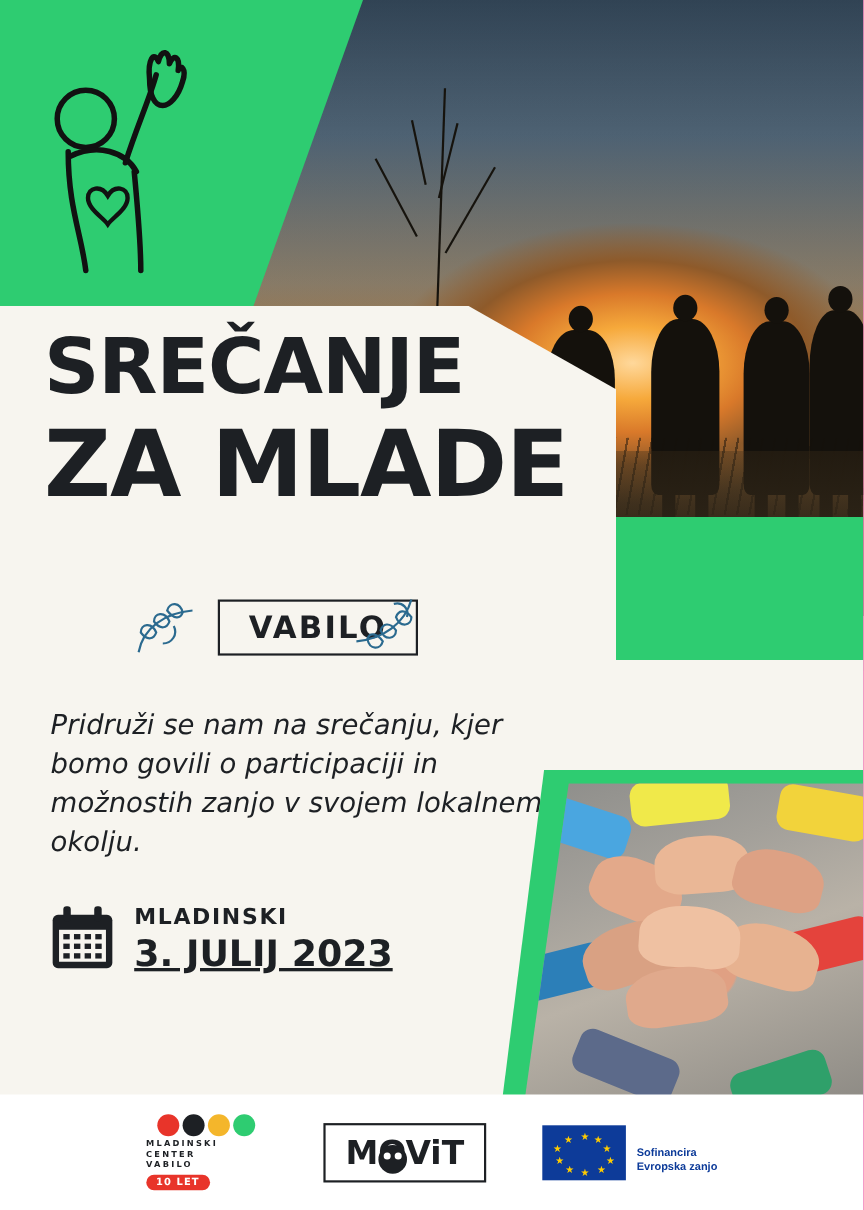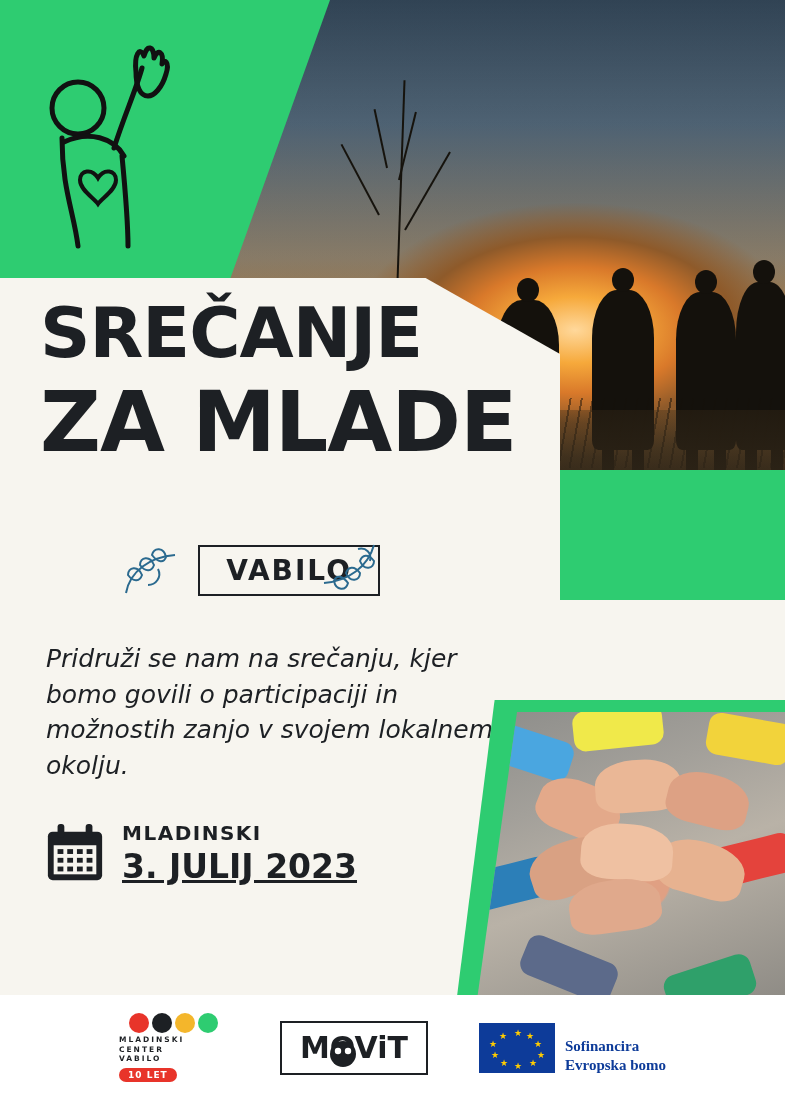--- a/index.html
+++ b/index.html
@@ -107,21 +107,21 @@
   .footer{position:absolute;left:0;bottom:0;width:785px;height:105px;background:#ffffff;display:flex;align-items:center;justify-content:center;gap:50px;}
   .logo-mci{width:110px;text-align:left;}
   .mci-dots{display:flex;justify-content:center;gap:3px;margin-bottom:2px;}
   .mci-dot{width:20px;height:20px;border-radius:50%;}
   .mci-lines{font-family:"DejaVu Sans", sans-serif;font-size:7.5px;font-weight:bold;letter-spacing:2px;line-height:1.25;color:#1d2024;}
   .mci-badge{display:inline-block;margin-top:3px;background:#e8342a;color:#fff;font-size:9px;font-weight:bold;padding:2px 9px;border-radius:9px;letter-spacing:1px;font-family:"DejaVu Sans", sans-serif;}
   .logo-movit{width:150px;height:56px;position:relative;}
   .logo-eu{display:flex;align-items:center;gap:10px;}
   .eu-flag{width:76px;height:50px;background:#0d3b99;position:relative;}
   .eu-star{position:absolute;color:#ffcc00;font-size:9px;line-height:9px;}
-  .eu-txt{font-family:Liberation Serif, serif;font-size:15px;font-weight:bold;color:#0d3b99;line-height:1.25;margin-top:16px;}
+  .eu-txt{font-family:Liberation Sans, sans-serif;font-size:10px;font-weight:bold;color:#0d3b99;line-height:1.25;margin-top:16px;}
 </style>
 </head>
 <body>
 
 <div class="poster">
 
   <div class="photo-top">
     <div class="stalk" style="left:392px;bottom:150px;height:330px;transform:rotate(2deg);"></div>
     <div class="stalk" style="left:404px;bottom:330px;height:90px;transform:rotate(30deg);"></div>
     <div class="stalk" style="left:378px;bottom:345px;height:80px;transform:rotate(-28deg);"></div>
@@ -294,19 +294,19 @@
         <span class="eu-star" style="left:58px;top:28px;">★</span>
         <span class="eu-star" style="left:50px;top:36px;">★</span>
         <span class="eu-star" style="left:35px;top:39px;">★</span>
         <span class="eu-star" style="left:21px;top:36px;">★</span>
         <span class="eu-star" style="left:12px;top:28px;">★</span>
         <span class="eu-star" style="left:10px;top:17px;">★</span>
         <span class="eu-star" style="left:20px;top:9px;">★</span>
       </span>
       <span class="eu-txt">
         <div>Sofinancira</div>
-        <div>Evropska bomo</div>
+        <div>Evropska zanjo</div>
       </span>
     </div>
 
   </div>
 
 </div>
 
 </body></html>

